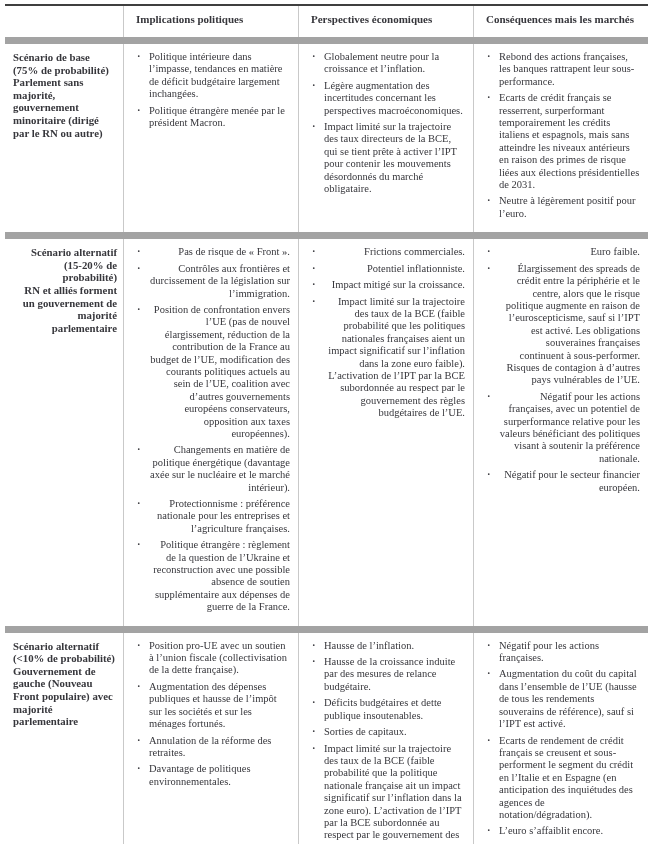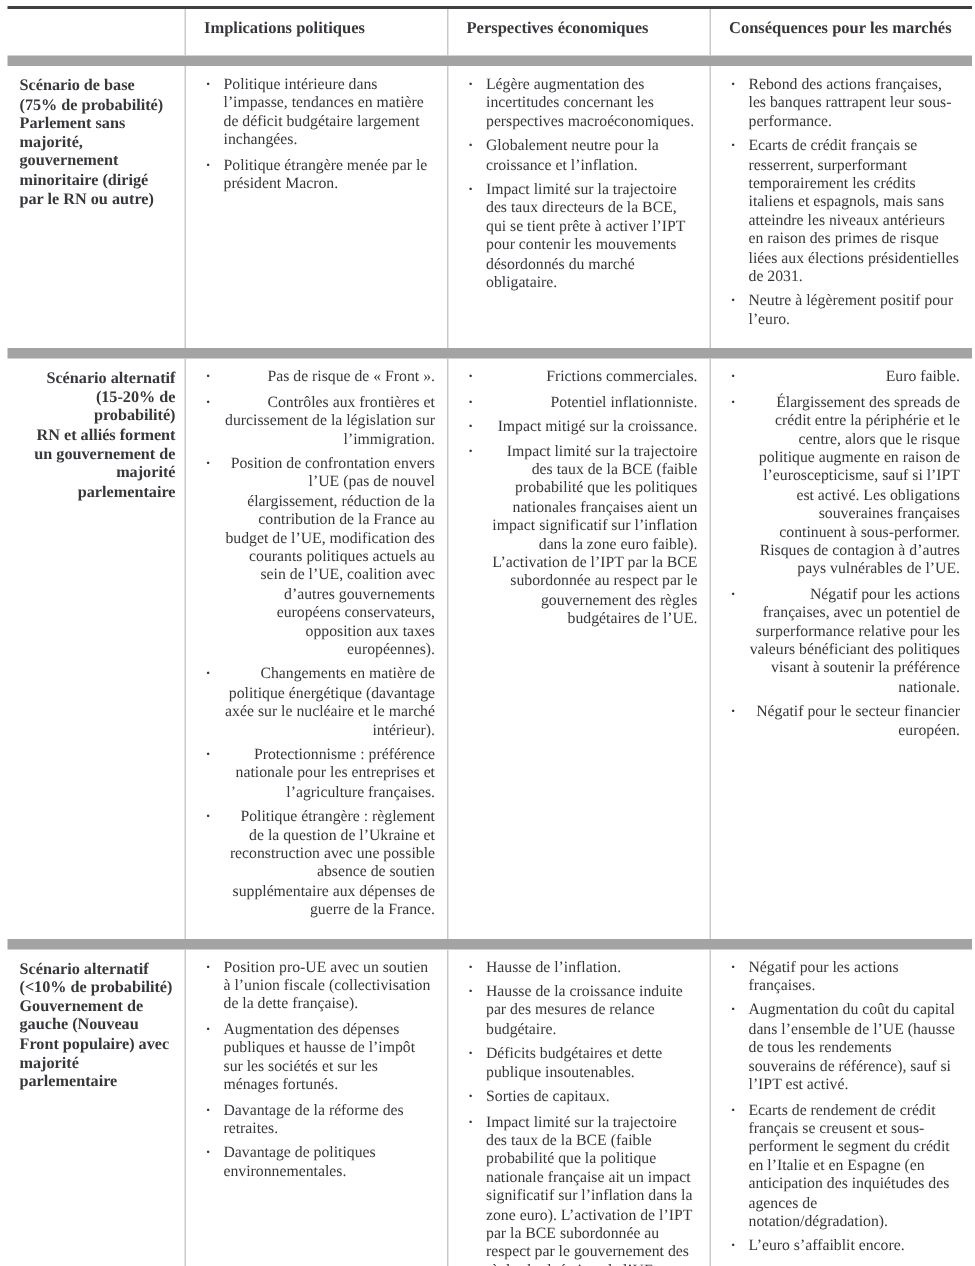--- a/index.html
+++ b/index.html
@@ -65,38 +65,38 @@
 </head>
 <body>
 
 <div class="doc">
   <div class="table">
 
     <div class="row header-row">
       <div class="cell header-cell"></div>
       <div class="cell header-cell">Implications politiques</div>
       <div class="cell header-cell">Perspectives économiques</div>
-      <div class="cell header-cell">Conséquences pour les marchés</div>
+      <div class="cell header-cell">Conséquences mais les marchés</div>
     </div>
 
     <div class="row body-row row-1">
       <div class="cell scenario-cell">
         <div class="scenario-title">Scénario de base (75% de probabilité)</div>
         <div class="scenario-subtitle">Parlement sans majorité, gouvernement minoritaire (dirigé par le RN ou autre)</div>
       </div>
       <div class="cell">
         <ul class="bullets">
             <li>Politique intérieure dans l’impasse, tendances en matière de déficit budgétaire largement inchangées.</li>
             <li>Politique étrangère menée par le président Macron.</li>
           </ul>
       </div>
       <div class="cell">
         <ul class="bullets">
+            <li>Globalement neutre pour la croissance et l’inflation.</li>
             <li>Légère augmentation des incertitudes concernant les perspectives macroéconomiques.</li>
-            <li>Globalement neutre pour la croissance et l’inflation.</li>
             <li>Impact limité sur la trajectoire des taux directeurs de la BCE, qui se tient prête à activer l’IPT pour contenir les mouvements désordonnés du marché obligataire.</li>
           </ul>
       </div>
       <div class="cell">
         <ul class="bullets">
             <li>Rebond des actions françaises, les banques rattrapent leur sous-performance.</li>
             <li>Ecarts de crédit français se resserrent, surperformant temporairement les crédits italiens et espagnols, mais sans atteindre les niveaux antérieurs en raison des primes de risque liées aux élections présidentielles de 2031.</li>
             <li>Neutre à légèrement positif pour l’euro.</li>
           </ul>
       </div>
@@ -137,21 +137,21 @@
 
     <div class="row body-row row-3">
       <div class="cell scenario-cell">
         <div class="scenario-title">Scénario alternatif (&lt;10% de probabilité)</div>
         <div class="scenario-subtitle">Gouvernement de gauche (Nouveau Front populaire) avec majorité parlementaire</div>
       </div>
       <div class="cell">
         <ul class="bullets">
             <li>Position pro-UE avec un soutien à l’union fiscale (collectivisation de la dette française).</li>
             <li>Augmentation des dépenses publiques et hausse de l’impôt sur les sociétés et sur les ménages fortunés.</li>
-            <li>Davantage de la réforme des retraites.</li>
+            <li>Annulation de la réforme des retraites.</li>
             <li>Davantage de politiques environnementales.</li>
           </ul>
       </div>
       <div class="cell">
         <ul class="bullets">
             <li>Hausse de l’inflation.</li>
             <li>Hausse de la croissance induite par des mesures de relance budgétaire.</li>
             <li>Déficits budgétaires et dette publique insoutenables.</li>
             <li>Sorties de capitaux.</li>
             <li>Impact limité sur la trajectoire des taux de la BCE (faible probabilité que la politique nationale française ait un impact significatif sur l’inflation dans la zone euro). L’activation de l’IPT par la BCE subordonnée au respect par le gouvernement des règles budgétaires de l’UE.</li>

